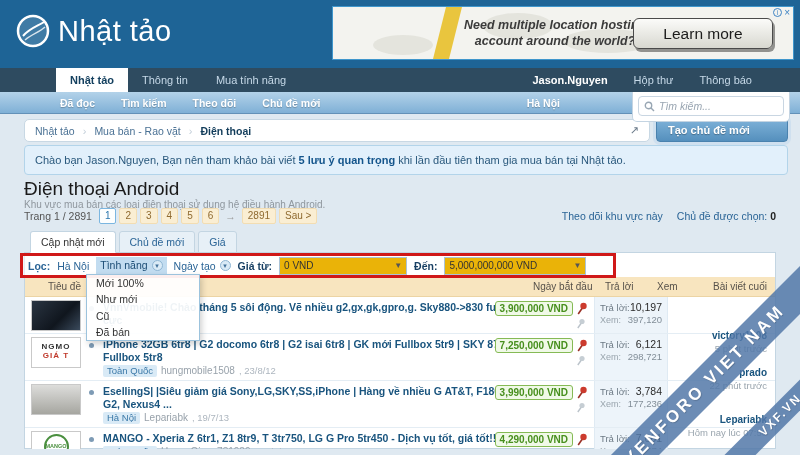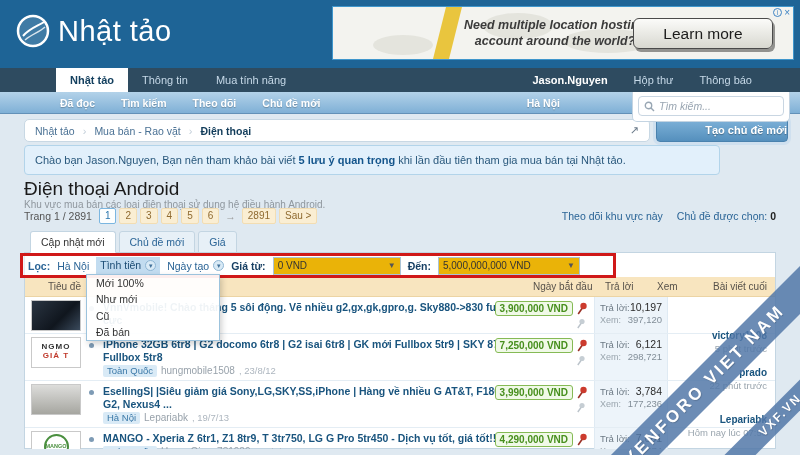--- a/index.html
+++ b/index.html
@@ -46,23 +46,23 @@
   .search-flyout { position:absolute; left:632px; top:92px; width:158px; height:30px; background:#fff; border:1px solid #c4d4e2; border-top:none; border-radius:0 0 5px 5px; z-index:20; }
   .search-box { margin:4px 5px; height:20px; border:1px solid #c9d6e2; border-radius:4px; display:flex; align-items:center; padding:0 5px; gap:4px; background:#fff; }
   .search-input { border:none; outline:none; width:112px; font-style:italic; font-size:10.5px; color:#555; background:transparent; }
   .search-input::placeholder { color:#9aa6b2; font-style:italic; }
   
   .breadcrumb { position:absolute; left:24px; top:119px; width:626px; height:23px; background:#fff; border:1px solid #c8d8e4; border-radius:5px; display:flex; align-items:center; padding:0 10px; gap:8px; font-size:10.5px; color:#4a7194; }
   .crumb-sep { color:#c3cfd9; font-size:11px; }
   .crumb.current { font-weight:bold; color:#123c5a; }
   .quicknav-icon { margin-left:auto; color:#6b7b8a; font-size:11px; }
   .quicknav-icon::after { content:"\2197"; }
-  .create-btn { position:absolute; left:656px; top:118px; width:132px; height:24px; background:linear-gradient(#7fb2d9,#5590bd); border:1px solid #4a82ae; border-radius:4px; box-shadow:0 0 0 3px #cfe0ef; color:#fff; font-weight:bold; font-size:11px; text-align:right; line-height:22px; text-shadow:0 1px 1px rgba(0,0,0,0.3);padding-left:11px; }
-  
-  .notice { position:absolute; left:24px; top:145px; width:696px; height:30px; background:#e2f0fb; border:1px solid #b2d4ea; border-radius:4px; line-height:28px; padding:0 10px; font-size:11px; color:#29587c; white-space:nowrap; overflow:hidden; }
+  .create-btn { position:absolute; left:656px; top:118px; width:132px; height:24px; background:linear-gradient(#7fb2d9,#5590bd); border:1px solid #4a82ae; border-radius:4px; box-shadow:0 0 0 3px #cfe0ef; color:#fff; font-weight:bold; font-size:11px; text-align:left; line-height:22px; text-shadow:0 1px 1px rgba(0,0,0,0.3);padding-left:11px; }
+  
+  .notice { position:absolute; left:24px; top:145px; width:764px; height:30px; background:#e2f0fb; border:1px solid #b2d4ea; border-radius:4px; line-height:28px; padding:0 10px; font-size:11px; color:#29587c; white-space:nowrap; overflow:hidden; }
   .notice-link { font-weight:bold; color:#14558c; }
   
   .page-title { position:absolute; left:24px; top:178px; font-size:19px; color:#1a1a1a; font-weight:normal; }
   .page-sub { position:absolute; left:24px; top:199px; font-size:10px; color:#8f979e; }
   
   .pag-row { position:absolute; left:24px; top:208px; display:flex; align-items:center; gap:3px; font-size:10.5px; color:#555; }
   .pag-label { margin-right:4px; }
   .pbox { height:16px; line-height:14px; padding:0 5px; border:1px solid #f2ddb3; background:#faeed3; color:#8f6a30; border-radius:2px; font-size:10px; }
   .pbox.active { background:#fdfefe; border-color:#7bb6e0; color:#2a76ad; }
   .pag-arrow { color:#999; margin:0 3px; }
@@ -113,21 +113,21 @@
   .reply-cell { position:absolute; left:569px; top:0; bottom:0; width:74px; background:#edf4fa; border-left:1px solid #dfeaf3; border-right:1px solid #dfeaf3; padding:4px 5px 0; }
   .rline { display:flex; justify-content:space-between; white-space:nowrap; }
   .rlabel { color:#6d7a85; font-size:9.5px; line-height:13px; }
   .rval { color:#2b2b2b; font-size:10.5px; line-height:13px; }
   .xlabel { color:#9aa5ae; font-size:9px; line-height:12px; }
   .xval { color:#828e98; font-size:9.5px; line-height:12px; }
   .last-cell { position:absolute; left:645px; right:8px; top:0; text-align:right; padding-top:5px; }
   .last-user { font-weight:bold; color:#19547e; font-size:10px; line-height:12px;margin-top:28px; }
   .last-time { color:#9aa5ae; font-size:9.5px; line-height:12px; margin-top:1px; }
   
-  .status-menu { position:absolute; left:86px; top:274px; width:134px; background:rgba(255,255,255,0.93); border:1px solid #9cc3dd; box-shadow:2px 3px 6px rgba(0,0,0,0.18); z-index:50; }
+  .status-menu { position:absolute; left:86px; top:274px; width:114px; background:rgba(255,255,255,0.93); border:1px solid #9cc3dd; box-shadow:2px 3px 6px rgba(0,0,0,0.18); z-index:50; }
   .status-item { padding:0 9px; line-height:16px; height:16.3px; font-size:10.5px; color:#333; }
   
   .ribbon { position:absolute; background:rgba(82,120,168,0.85); color:#fff; font-weight:bold; text-align:center; transform:rotate(-45deg); z-index:60; pointer-events:none; text-shadow:0 1px 1px rgba(0,0,0,0.2); }
   .ribbon1 { left:545px; top:368px; width:320px; height:34px; line-height:34px; font-size:17px; letter-spacing:3px; }
   .ribbon2 { left:700px; top:404px; width:160px; height:22px; line-height:22px; font-size:12px; letter-spacing:2px; }
   svg { display:block; }
 </style>
 </head>
 <body>
 
@@ -234,21 +234,21 @@
   <div class="ltab">Chủ đề mới</div>
   <div class="ltab">Giá</div>
 </div>
 
 <div class="panel"></div>
 
 <div class="filter-bar">
   <span class="f-label">Lọc:</span>
   <span class="f-link">Hà Nội</span>
   <span class="f-status">
-      <span>Tình tiên</span>
+      <span>Tình năng</span>
       <span class="circ-arrow"></span>
     </span>
   <span class="f-plain">
       <span>Ngày tạo</span>
       <span class="circ-arrow"></span>
     </span>
   <span class="f-strong">Giá từ:</span>
   <span class="fselect fs1">
       <span>0 VND</span>
       <span class="sel-arrow"></span>

